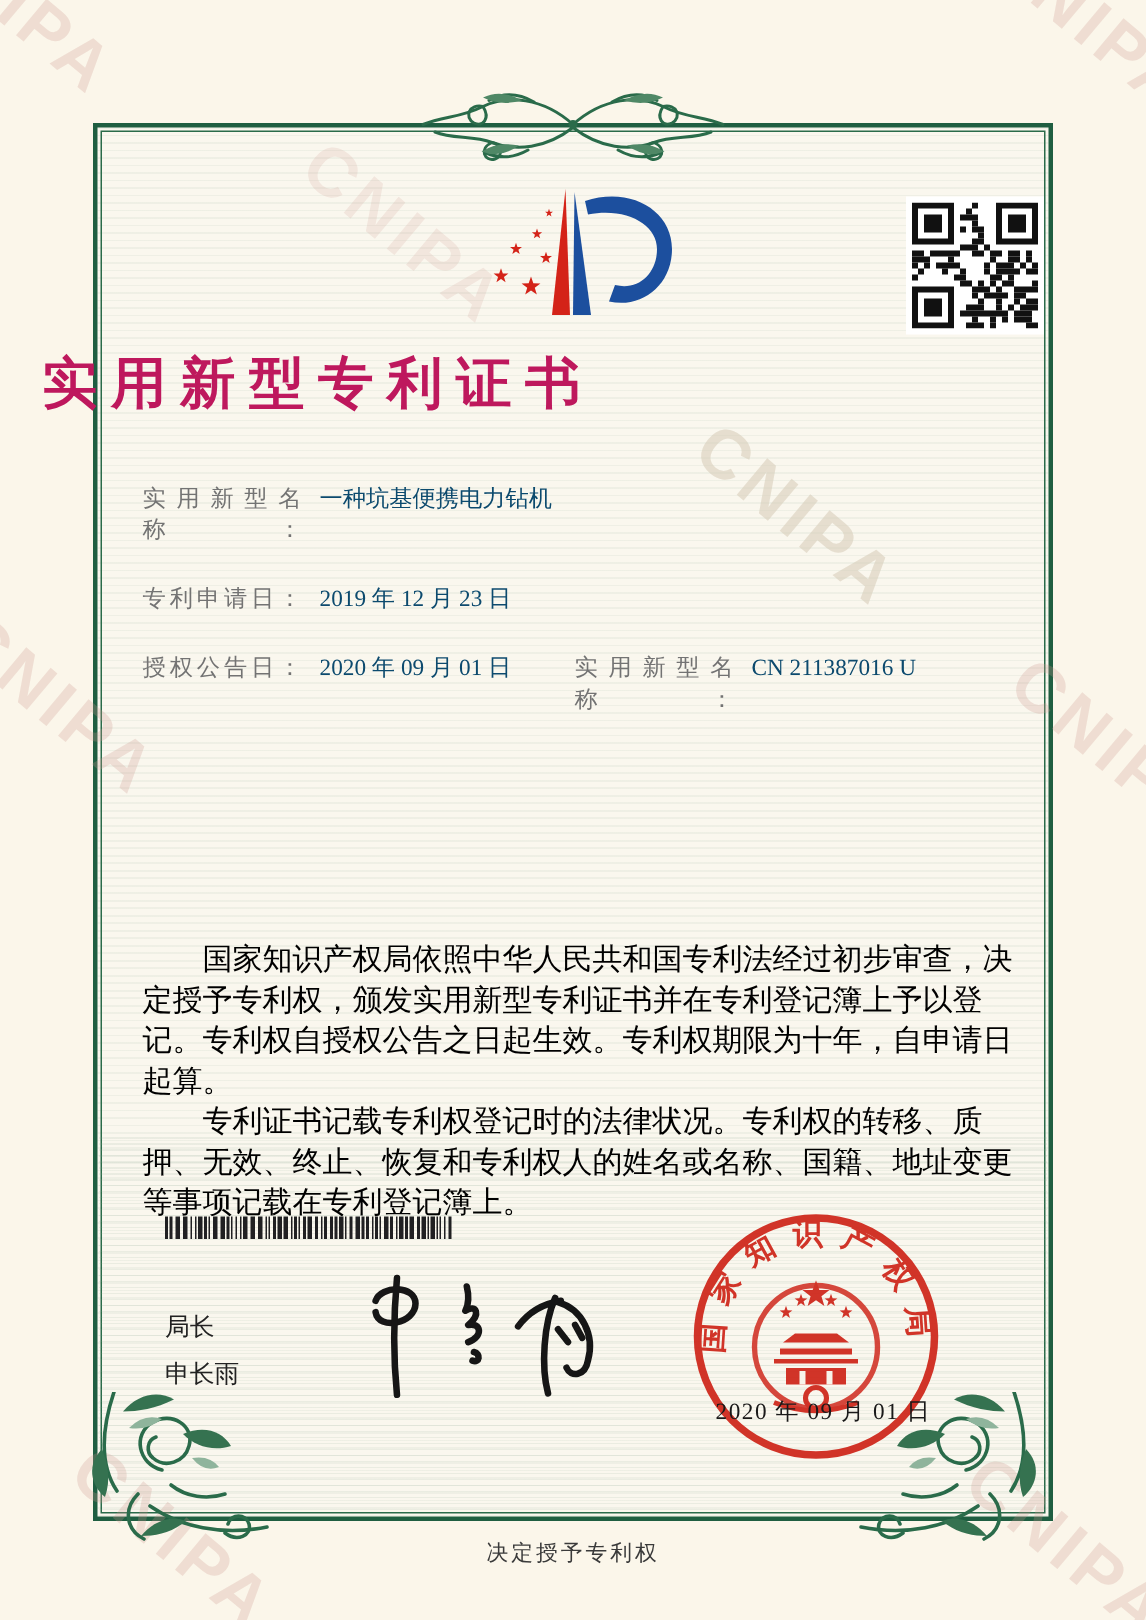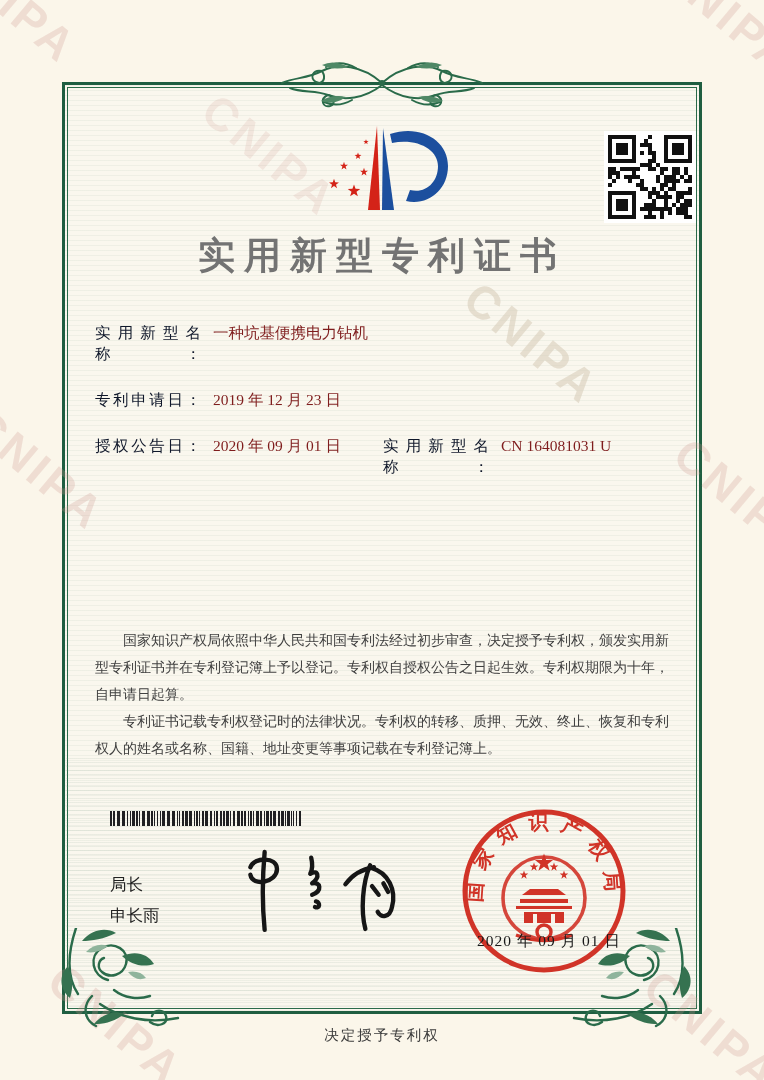--- a/index.html
+++ b/index.html
@@ -20,30 +20,30 @@
   .frame .inner{position:absolute;inset:2px;border:1px solid #2a6b4a;}
   .band{position:absolute;left:66px;top:758px;width:632px;height:252px;z-index:0;
         background:repeating-linear-gradient(180deg, rgba(130,160,140,0.13) 0 1px, transparent 1px 4px);}
   
   .orn{position:absolute;z-index:3;pointer-events:none;}
   
   .z{position:absolute;z-index:4;}
   .certno{left:95px;top:130px;font-size:15.5px;letter-spacing:1.5px;color:#333;}
   .qr{left:604px;top:131px;width:92px;height:92px;background:#fff;display:flex;
       align-items:center;justify-content:center;}
-  .title{left:0;right:0;top:231px;text-align:center;font-size:37px;font-weight:bold;
-         letter-spacing:9px;color:#737373;}
+  .title{left:0;right:0;top:231px;text-align:left;font-size:37px;font-weight:bold;
+         letter-spacing:9px;color:#be185d;padding-left:28px;}
   .fields{left:95px;top:322px;width:585px;display:flex;flex-direction:column;gap:25px;
           font-size:15.5px;line-height:21px;}
   .frow{position:relative;}
   .flabel{display:inline-block;width:106px;text-align:justify;text-align-last:justify;
-          vertical-align:top;color:#0f172a;}
-  .fval{margin-left:12px;white-space:pre-wrap;color:#7f1d1d;}
+          vertical-align:top;color:#737373;}
+  .fval{margin-left:12px;white-space:pre-wrap;color:#0c4a6e;}
   .pair2{position:absolute;left:288px;top:0;}
-  .paras{left:95px;top:627px;width:580px;font-size:14px;line-height:27px;color:#404040;}
+  .paras{left:95px;top:627px;width:580px;font-size:20px;line-height:27px;color:#000000;}
   .paras p{margin:0;text-indent:2em;}
   .barcode{left:110px;top:811px;width:196px;height:15px;}
   .barcode i{position:absolute;top:0;bottom:0;background:#202022;}
   .officer{left:110px;top:869px;font-size:16.5px;line-height:31px;color:#222;}
   .sig{left:220px;top:842px;}
   .seal{left:458px;top:805px;width:172px;height:172px;opacity:.95;}
   .sealdate{left:477px;top:931px;font-size:15.5px;letter-spacing:1px;color:#191919;z-index:5;}
   .pageinfo{left:0;right:0;top:981px;text-align:center;font-size:14.5px;letter-spacing:1px;color:#333;}
   .contnote{left:0;right:0;top:1026px;text-align:center;font-size:14.5px;letter-spacing:2px;color:#3a3a3a;}
 </style>
@@ -296,21 +296,21 @@
   <div class="z fields">
     <div class="frow">
       <span class="flabel">实用新型名称：</span><span class="fval">一种坑基便携电力钻机</span>
     </div>
     <div class="frow">
       <span class="flabel">专利申请日：</span><span class="fval">2019 年 12 月 23 日</span>
     </div>
     <div class="frow">
       <span class="flabel">授权公告日：</span><span class="fval">2020 年 09 月 01 日</span>
       <span class="pair2">
-        <span class="flabel">实用新型名称：</span><span class="fval">CN 164081031 U</span>
+        <span class="flabel">实用新型名称：</span><span class="fval">CN 211387016 U</span>
       </span>
     </div>
   </div>
 
   <div class="z paras">
     <p>国家知识产权局依照中华人民共和国专利法经过初步审查，决定授予专利权，颁发实用新型专利证书并在专利登记簿上予以登记。专利权自授权公告之日起生效。专利权期限为十年，自申请日起算。</p>
     <p>专利证书记载专利权登记时的法律状况。专利权的转移、质押、无效、终止、恢复和专利权人的姓名或名称、国籍、地址变更等事项记载在专利登记簿上。</p>
   </div>
 
   <div class="z barcode">

